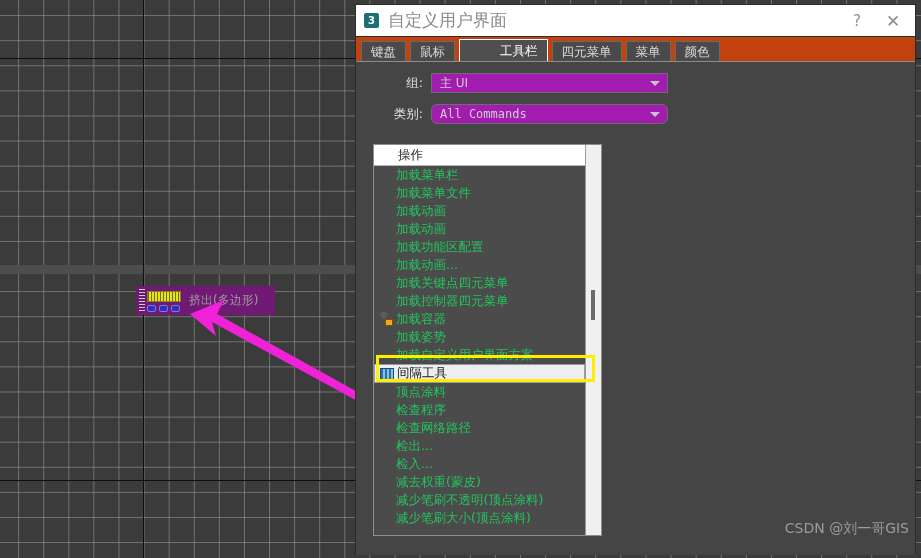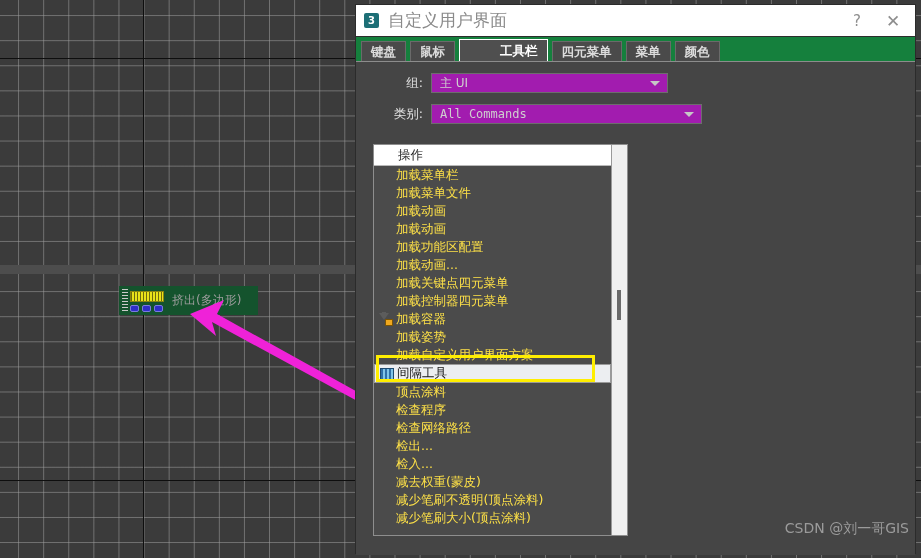--- a/index.html
+++ b/index.html
@@ -33,22 +33,22 @@
   }
   .axis-h2{
     position:absolute;left:0;top:480px;width:921px;height:1px;background:#0e0e0e;
   }
   .band{
     position:absolute;left:0;top:265px;width:921px;height:9px;background:#4d4d4d;
   }
 
   
   .mini-toolbar{
-    position:absolute;left:119px;top:286px;width:139px;height:29px;
-    background:#14532d;
+    position:absolute;left:136px;top:286px;width:139px;height:29px;
+    background:#701a75;
     display:flex;align-items:center;
   }
   .mt-grip{
     width:6px;height:23px;margin-left:3px;
     background-image:repeating-linear-gradient(to bottom,#c9c9c9 0 1px,transparent 1px 3px);
   }
   .mt-btns{width:36px;margin-left:2px;}
   .mt-strip{
     width:34px;height:11px;margin-top:2px;
     background:#e9e319;
@@ -84,22 +84,22 @@
   .title-text{
     margin-left:9px;color:#8a8a8a;font-size:17px;flex:1 1 auto;white-space:nowrap;
   }
   .tb-btn{
     width:36px;height:30px;display:flex;align-items:center;justify-content:center;
     color:#8e8e8e;font-size:15px;
   }
   .tb-btn.close{font-size:17px;font-weight:300;}
 
   .tabstrip{
-    height:24px;background:#15803d;display:flex;align-items:flex-end;
-    padding-left:5px;border-top:1px solid #2d2d2d;font-weight:bold;
+    height:24px;background:#c2410c;display:flex;align-items:flex-end;
+    padding-left:5px;border-top:1px solid #2d2d2d;
   }
   .tab{
     height:20px;line-height:20px;padding:0 9px;margin-right:4px;
     color:#dcdcdc;font-size:12.5px;white-space:nowrap;
     background:#4a4a4a;border:1px solid #6a6a6a;border-bottom:none;
     box-sizing:border-box;
   }
   .tab.active{
     background:#4f4f4f;border-color:#ffffff;color:#ffffff;height:22px;line-height:21px;padding-left:40px;
   }
@@ -125,38 +125,38 @@
     font-family:"DejaVu Sans Mono","Liberation Mono",monospace;
     white-space:nowrap;overflow:hidden;
   }
   .combo-text.cjk{font-family:"DejaVu Sans","Liberation Sans",sans-serif;}
   .caret{
     position:absolute;right:7px;top:7px;width:0;height:0;
     border-left:5px solid transparent;border-right:5px solid transparent;
     border-top:5px solid #c6c6c6;
   }
   .combo-group{width:237px;}
-  .combo-cat{width:271px;}
+  .combo-cat{width:237px;border-radius:6px;}
 
   .listbox{
-    position:absolute;left:17px;top:82px;width:255px;height:392px;
+    position:absolute;left:17px;top:82px;width:229px;height:392px;
     background:#4b4b4b;border:1px solid #8e8e8e;box-sizing:border-box;
     display:flex;
     text-align:right;
   }
   .list-inner{position:relative;flex:1 1 auto;overflow:hidden;}
   .list-head{
     height:21px;background:#ffffff;color:#1c1c1c;font-size:12.5px;
     display:flex;align-items:center;padding-left:24px;
     border-bottom:1px solid #b9b9b9;box-sizing:border-box;
   }
   .list-items{position:relative;}
   .item{
     height:18px;display:flex;align-items:center;
-    color:#fde047;font-size:12.5px;white-space:nowrap;padding-left:5px;
+    color:#22c55e;font-size:12.5px;white-space:nowrap;padding-left:5px;
   }
   .item-icon{width:14px;height:14px;margin-right:3px;flex:0 0 auto;}
   .item-label{padding-left:0;}
   .item.noicon .item-label{padding-left:17px;}
   .item.selected{
     background:#eceef1;color:#141414;border:1px solid #9a9a9a;
     box-sizing:border-box;height:19px;margin-left:0;width:100%;
   }
   .icon-container{
     position:relative;width:14px;height:14px;

